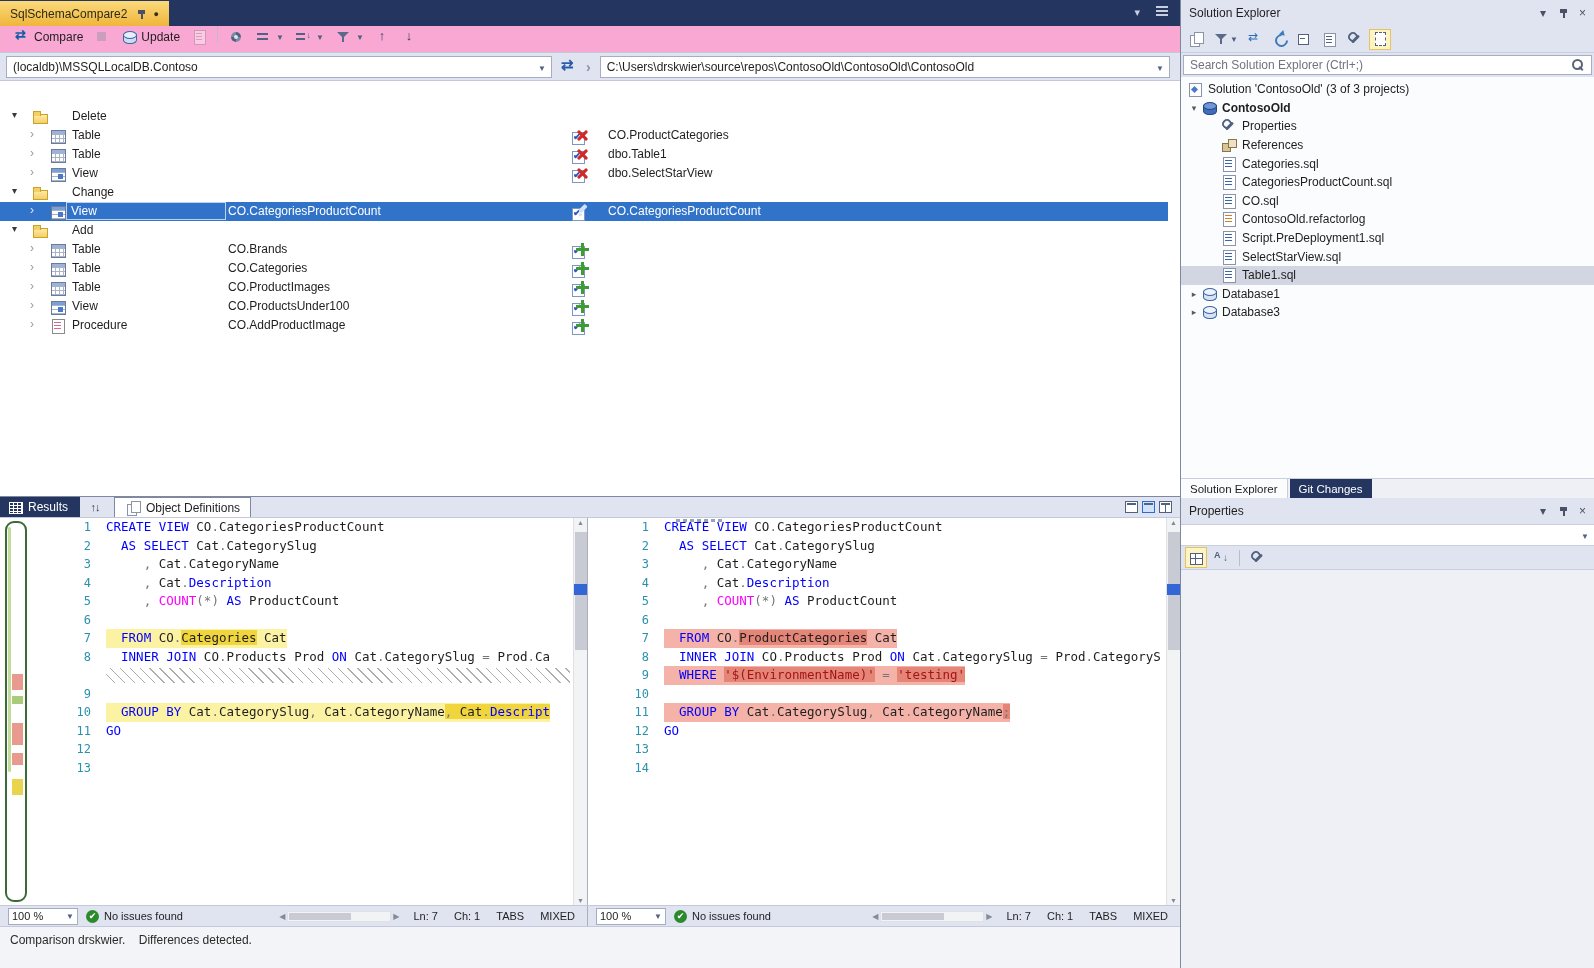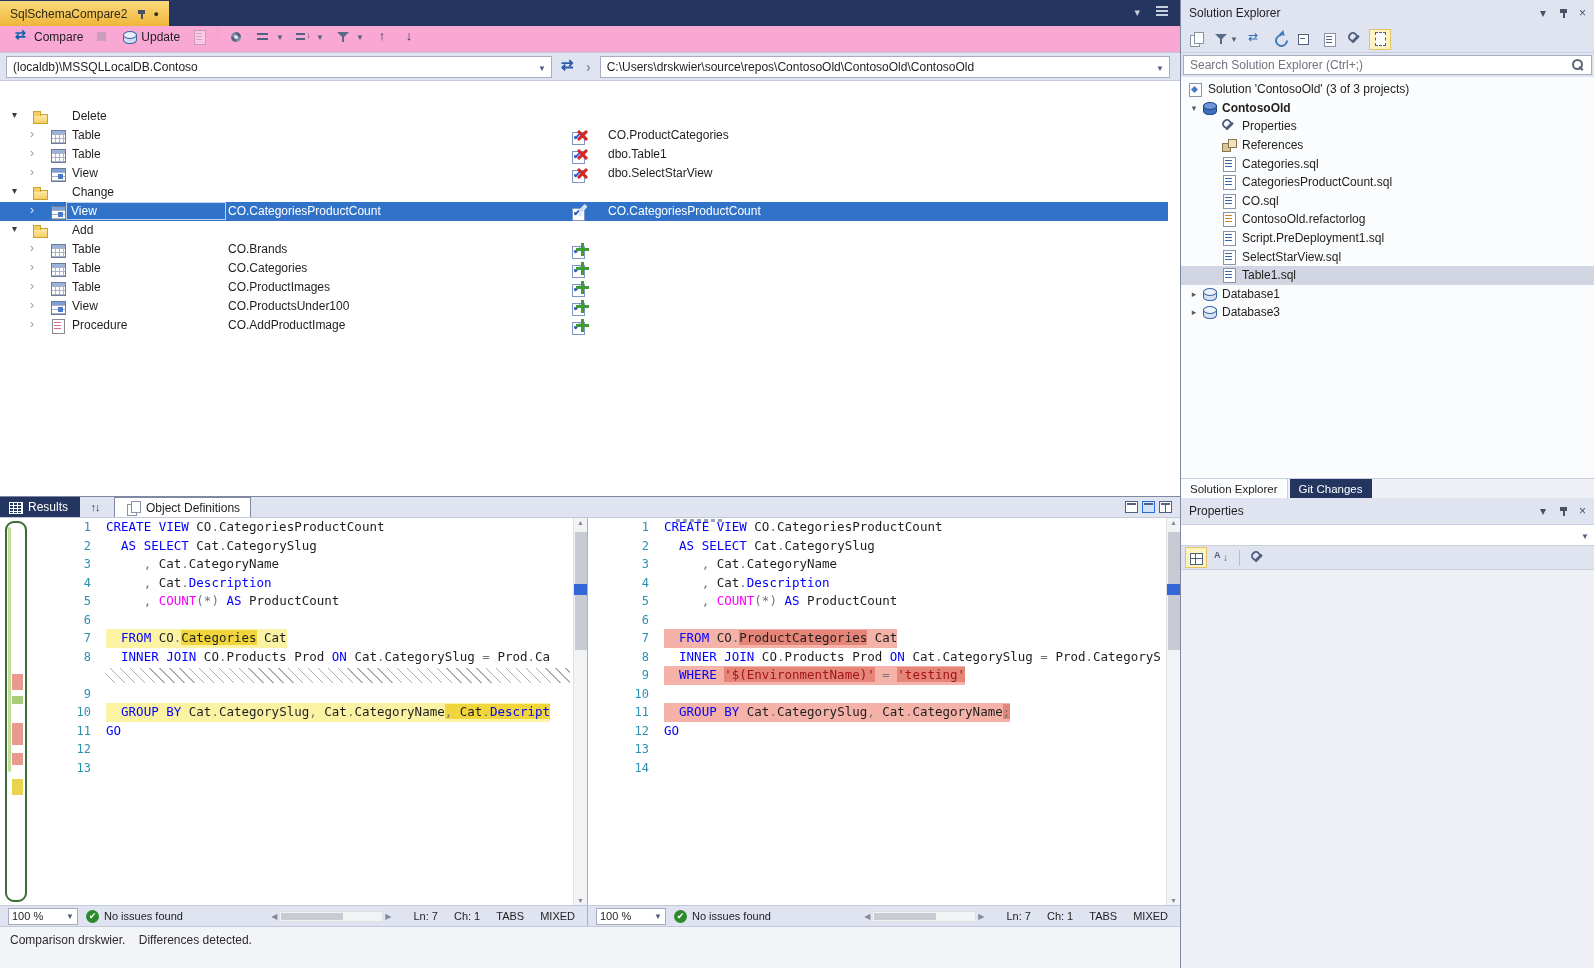--- a/index.html
+++ b/index.html
@@ -98,21 +98,21 @@
 .ed-bar{display:flex;align-items:center;gap:8px;padding:0 8px;font-size:11px}
 .ed-bar.left{width:587px}
 .ed-bar.right{flex:1;border-left:1px solid #aab0c0}
 .zoom-combo{width:70px;height:17px;background:#fff;border:1px solid #a6adc0;display:flex;align-items:center;justify-content:space-between;padding:0 3px;font-size:11px}
 .issues{display:flex;align-items:center;gap:5px}
 .ok-circle{width:13px;height:13px;border-radius:50%;background:#2c8a2c;color:#fff;font-size:9px;display:inline-flex;align-items:center;justify-content:center}
 .hscroll{margin-left:auto;display:flex;align-items:center;gap:2px}
 .harrow{font-size:8px;color:#868999}
 .htrack{width:104px;height:11px;background:#f2f3f5;border:1px solid #e0e1e5;position:relative}
 .hthumb{position:absolute;left:1px;top:1px;width:62px;height:7px;background:#c9cbd4}
-.pos{display:flex;gap:16px;margin-left:14px;padding-right:4px}
+.pos{display:flex;gap:16px;margin-left:6px;padding-right:4px}
 
 
 .statusbar{height:42px;background:#f3f4f7;border-top:1px solid #c3c9da;padding:6px 10px;color:#2a2a2a}
 .statusbar span{margin-right:10px}
 
 
 .panel-header{height:26px;display:flex;align-items:center;padding:0 8px;background:#dfe4f0;position:relative}
 .ph-icons{margin-left:auto;display:flex;align-items:center;gap:10px;color:#4a5164}
 .txt-ic{font-size:12px;color:#4a5164}
 .se-toolbar{height:27px;background:#dfe4f0;display:flex;align-items:center;padding:0 4px;gap:3px;border-bottom:1px solid #c9cfdd}

